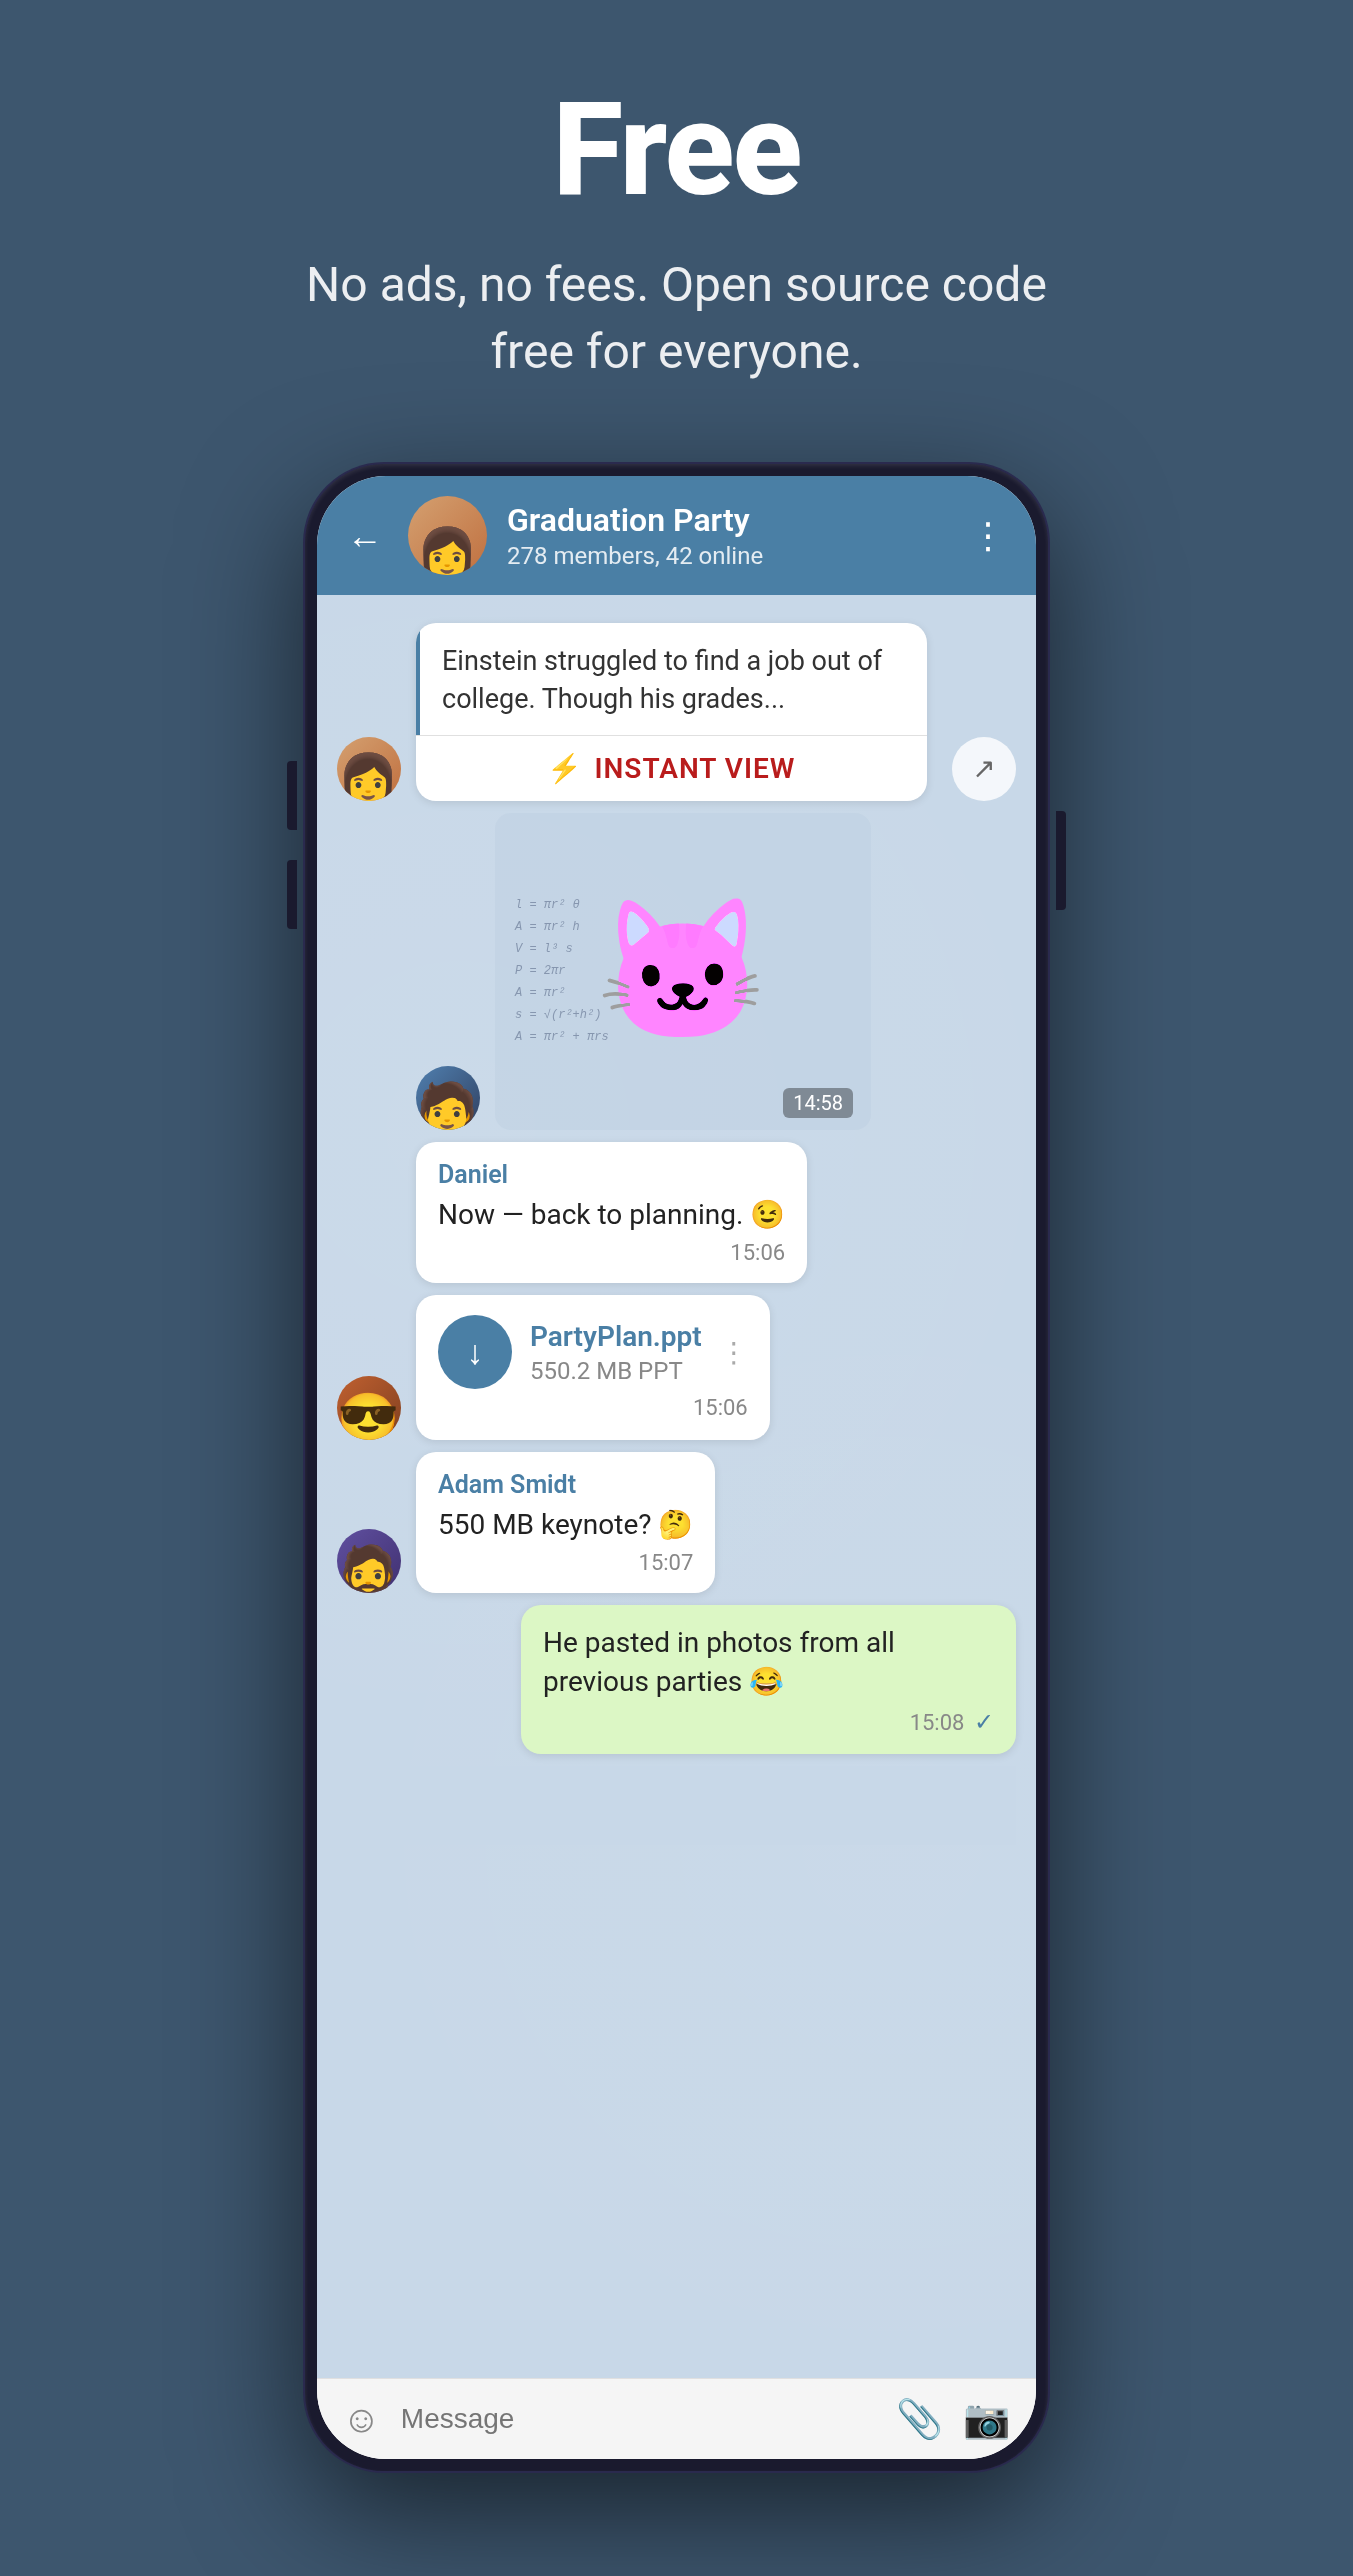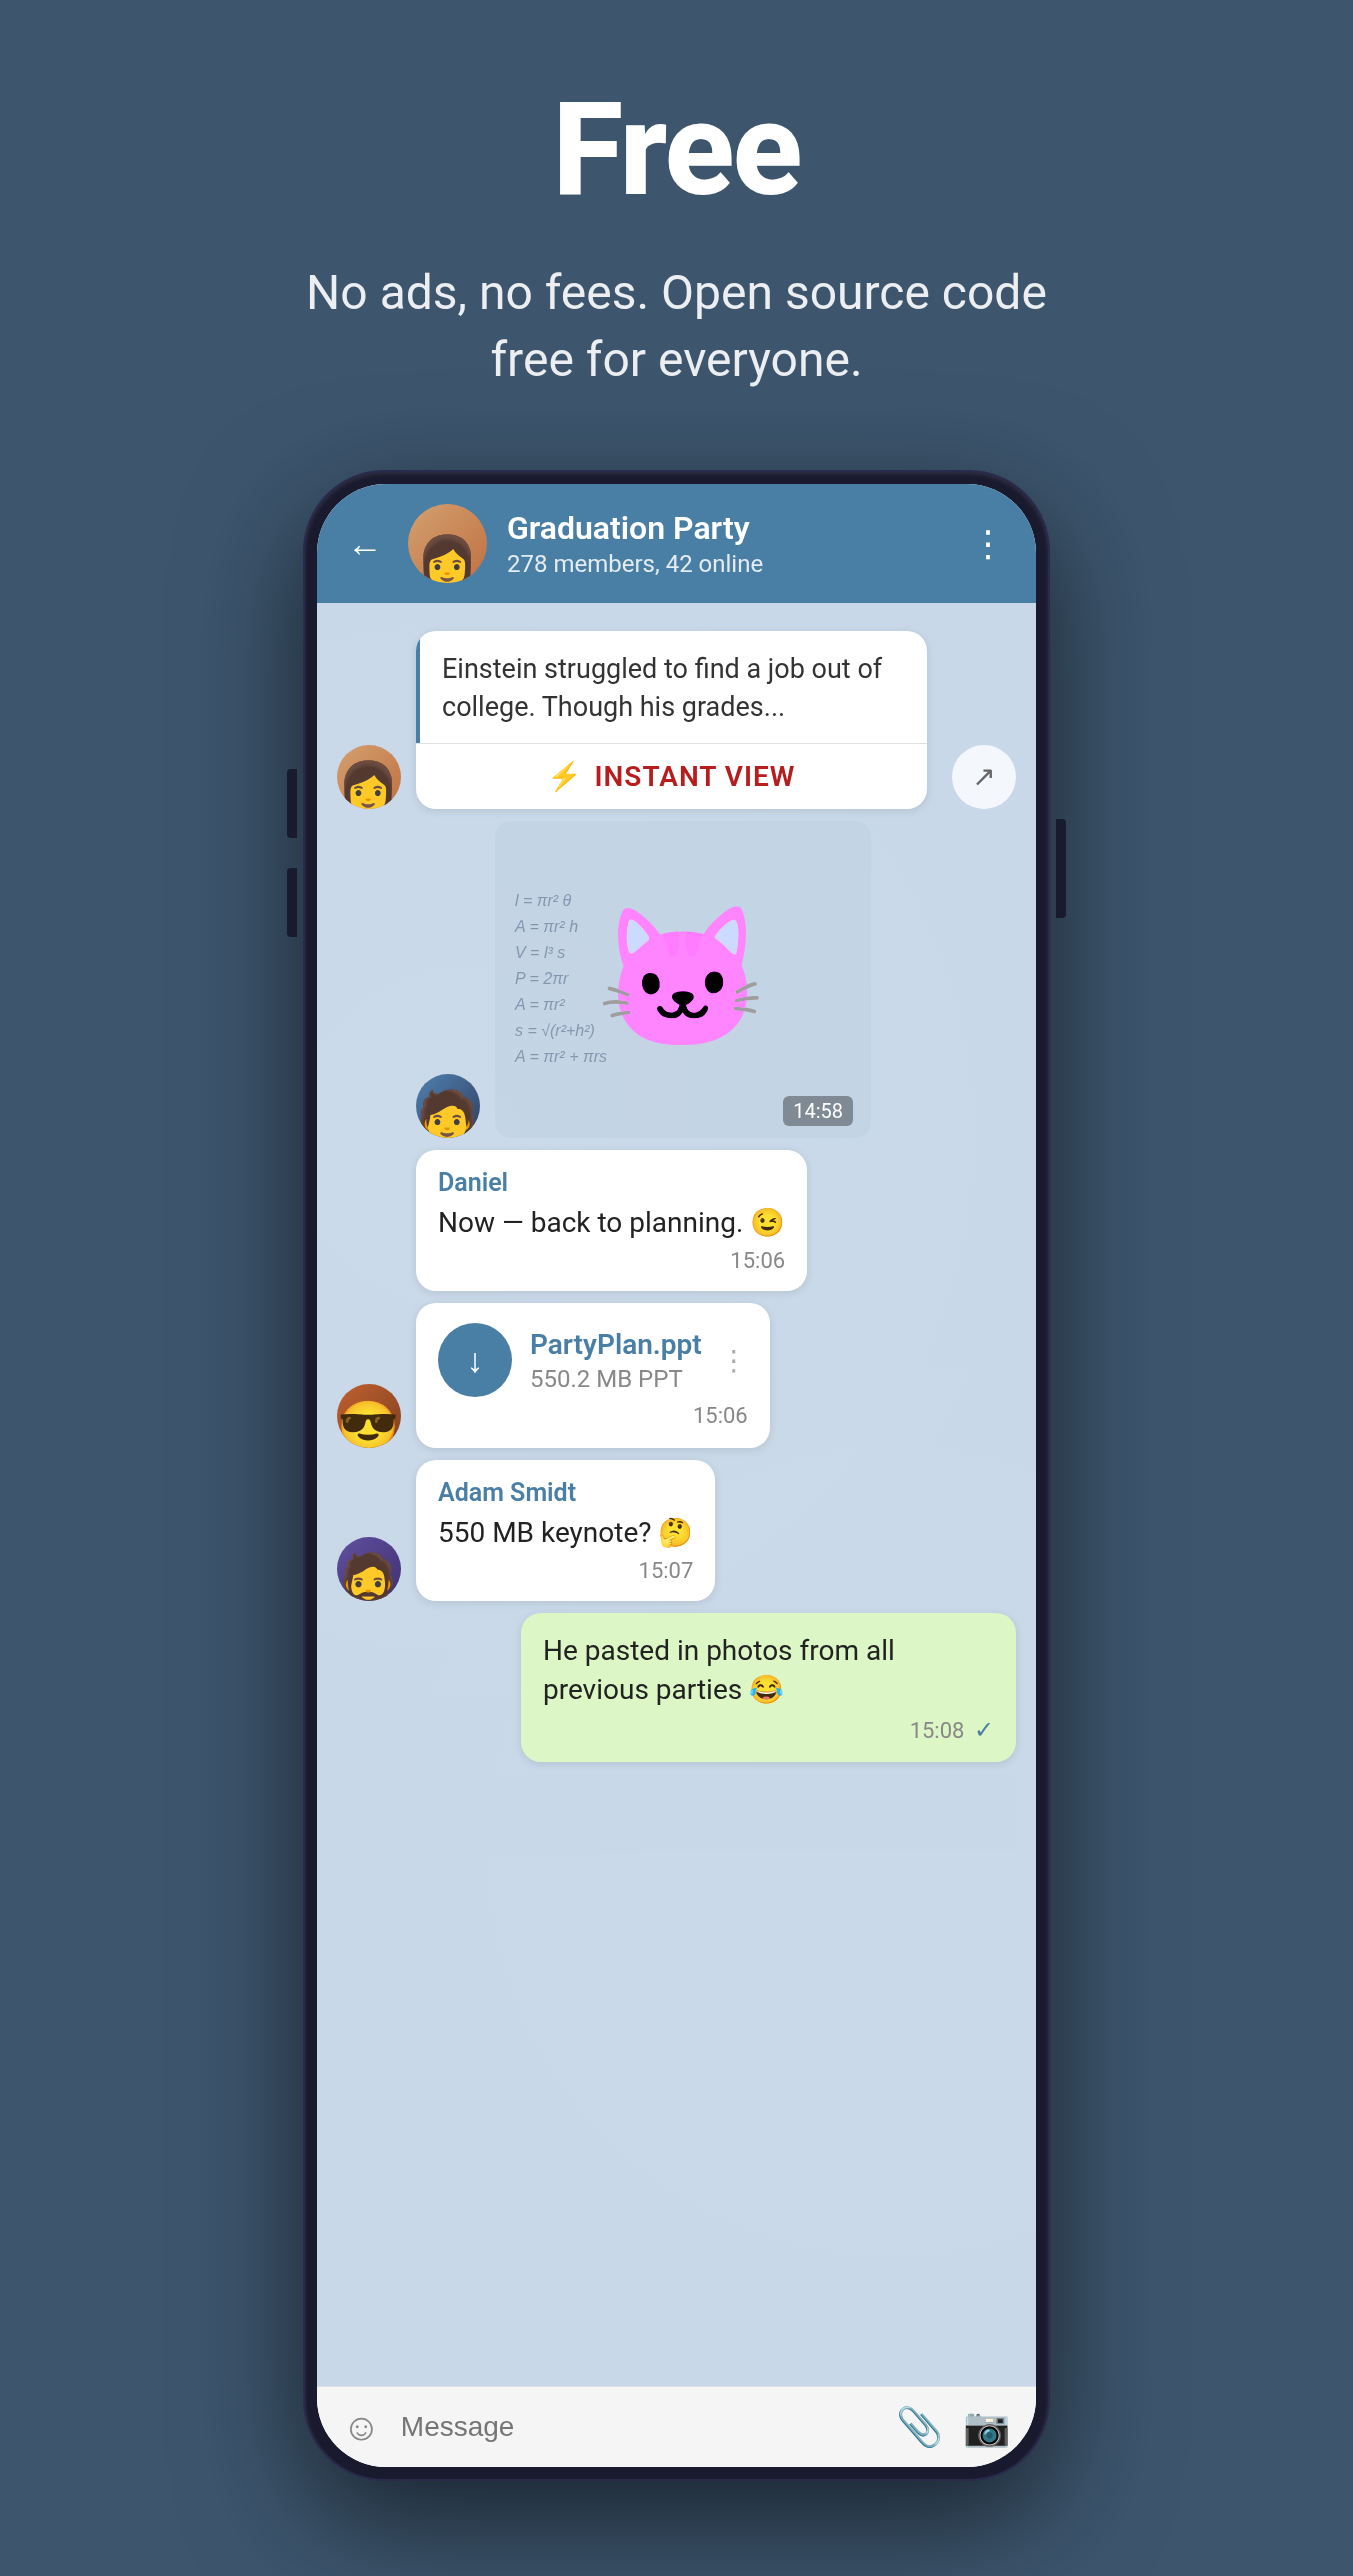--- a/index.html
+++ b/index.html
@@ -16,21 +16,20 @@
     }
 
     
     .hero {
       width: 100%;
       display: flex;
       flex-direction: column;
       align-items: center;
       padding-top: 79px;
       padding-bottom: 59px;
-      gap: 8px;
     }
 
     .hero-title {
       font-size: 129px;
       font-weight: 800;
       color: #ffffff;
       letter-spacing: -2px;
       line-height: 1.1;
       margin-bottom: 30px;
     }
@@ -377,25 +376,25 @@
       background: rgba(180, 200, 220, 0.25);
       border-radius: 16px;
       display: flex;
       flex-direction: column;
       justify-content: center;
       padding: 20px;
       gap: 8px;
     }
 
     .math-text {
-      font-family: Liberation Sans, sans-serif;
+      font-family: Liberation Mono, monospace;
       font-style: italic;
       color: #4a5a7a;
       opacity: 0.5;
-      font-size: 16px;
+      font-size: 12px;
     }
 
     .cat-emoji {
       position: absolute;
       top: 50%;
       left: 50%;
       transform: translate(-50%, -50%);
       font-size: 139px;
       z-index: 3;
       filter: hue-rotate(240deg) saturate(1.5);

